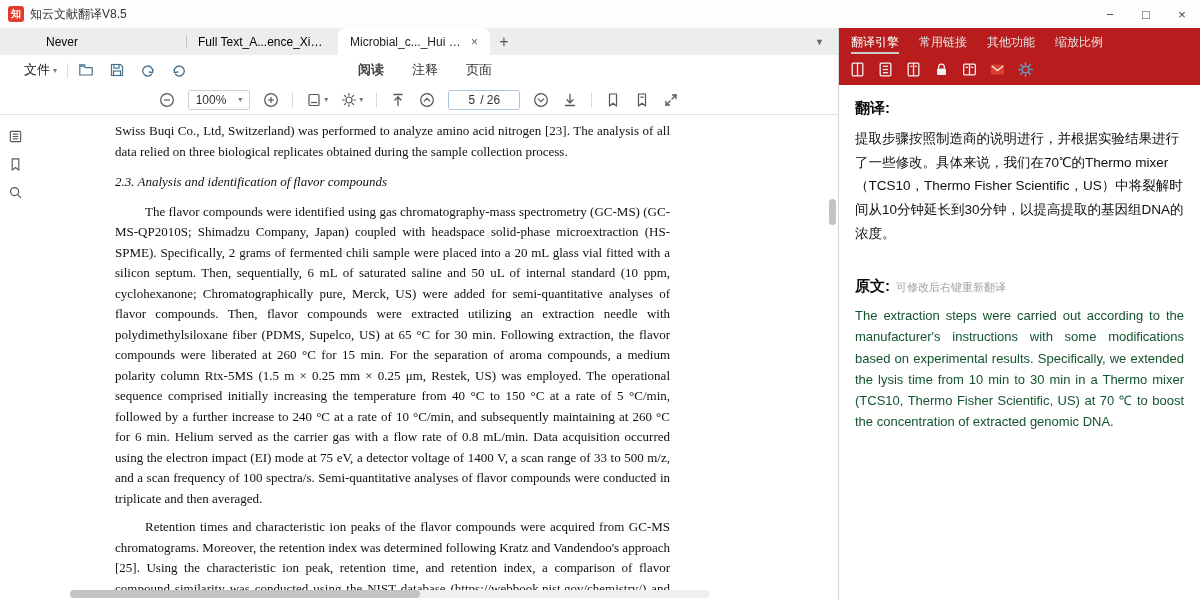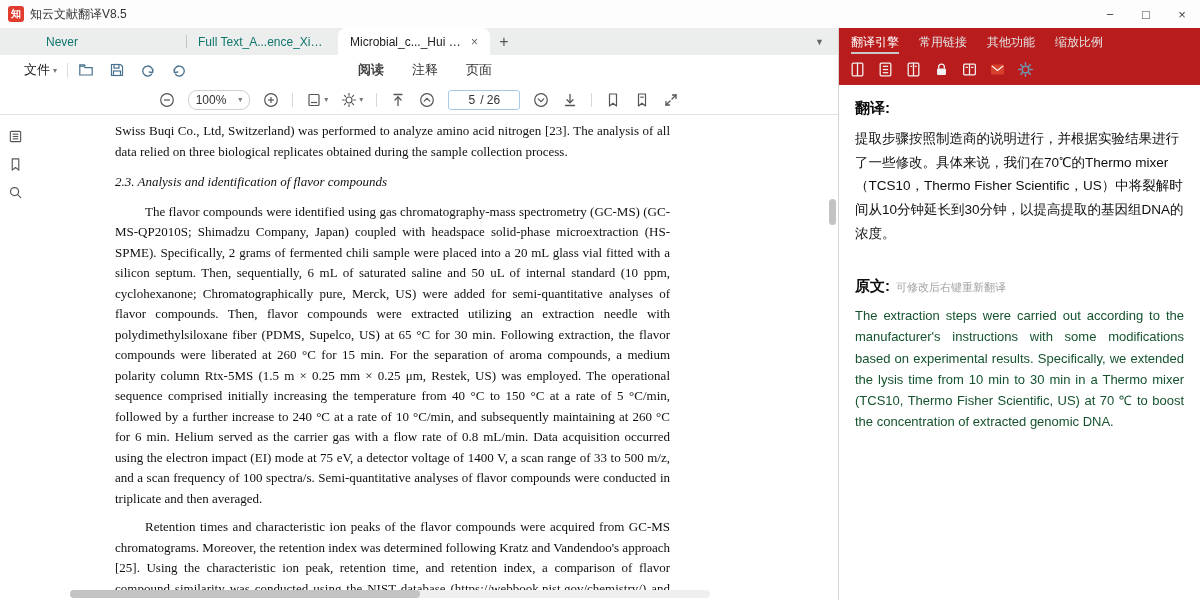--- a/index.html
+++ b/index.html
@@ -14,21 +14,21 @@
   .win-controls { margin-left:auto; display:flex; height:100%; }
   .win-btn { width:36px; display:flex; align-items:center; justify-content:center; font-size:13px; color:#444; cursor:default; }
 
   
   .main { display:flex; height:572px; }
   .left { width:838px; display:flex; flex-direction:column; }
   .right { flex:1; display:flex; flex-direction:column; border-left:1px solid #d6d6d6; background:#fff; }
 
   
   .tabbar { height:27px; background:#eceded; display:flex; align-items:flex-end; padding-left:34px; }
-  .tab { width:152px; height:27px; display:flex; align-items:center; padding:0 12px; font-size:12px; color:#0f766e; position:relative; }
+  .tab { width:152px; height:27px; display:flex; align-items:center; padding:0 12px; font-size:12px; color:#000000; position:relative; }
   .tab .tab-label { overflow:hidden; white-space:nowrap; text-overflow:ellipsis; flex:1; }
   .tab.inactive + .tab.inactive::before { content:""; position:absolute; left:0; top:7px; height:13px; width:1px; background:#c5c5c5; }
   .tab.active { background:#fff; border-radius:8px 8px 0 0; color:#222; }
   .tab-close { margin-left:8px; font-size:12px; color:#666; }
   .newtab { width:28px; text-align:center; font-size:16px; color:#555; align-self:center; }
   .tab-overflow { margin-left:auto; margin-right:14px; align-self:center; color:#666; font-size:9px; }
 
   
   .menubar { height:30px; display:flex; align-items:center; background:#fff; position:relative; padding:0 12px;margin-left:12px; }
   .file-btn { font-size:13px; color:#222; display:flex; align-items:center; gap:3px; }
@@ -36,21 +36,21 @@
   .mdiv { width:1px; height:15px; background:#ddd; margin:0 10px; }
   .menu-icons { display:flex; gap:15px; align-items:center; color:#48718f; }
   .menu-icons .micon svg { width:16px; height:16px; display:block; }
   .center-tabs { position:absolute; left:50%; transform:translateX(-50%); display:flex; gap:28px; font-size:13px; color:#333; }
   .center-tabs .vt.active { font-weight:bold; color:#404040; }
 
   
   .toolbar { height:30px; border-bottom:1px solid #e2e2e2; display:flex; align-items:center; justify-content:center; gap:13px; color:#555; }
   .ticon { display:flex; align-items:center; gap:2px; }
   .ticon svg { width:16px; height:16px; display:block; }
-  .zoom-box { border:1px solid #cfcfcf; border-radius:9px; height:20px; padding:0 7px; font-size:12px; display:flex; align-items:center; gap:12px; color:#333; }
+  .zoom-box { border:1px solid #cfcfcf; border-radius:2px; height:20px; padding:0 7px; font-size:12px; display:flex; align-items:center; gap:12px; color:#333; }
   .page-box { border:1px solid #a9c8e6; border-radius:3px; height:20px; width:72px; display:flex; align-items:center; justify-content:center; gap:5px; font-size:12px; color:#333; }
   .tdiv { width:1px; height:14px; background:#d8d8d8; }
 
   
   .content { flex:1; display:flex; position:relative; background:#fff; overflow:hidden; }
   .strip { width:30px; padding-top:14px; display:flex; flex-direction:column; align-items:center; gap:13px; color:#555; }
   .strip .sicon svg { width:15px; height:15px; display:block; }
   .pdf-wrap { flex:1; position:relative; overflow:hidden; }
   .pdf-page { padding:6px 168px 0 85px; font-family:"Liberation Serif",serif; font-size:13px; line-height:20.5px; color:#101010; text-align:justify; }
   .pdf-page p { margin-bottom:8px; }

